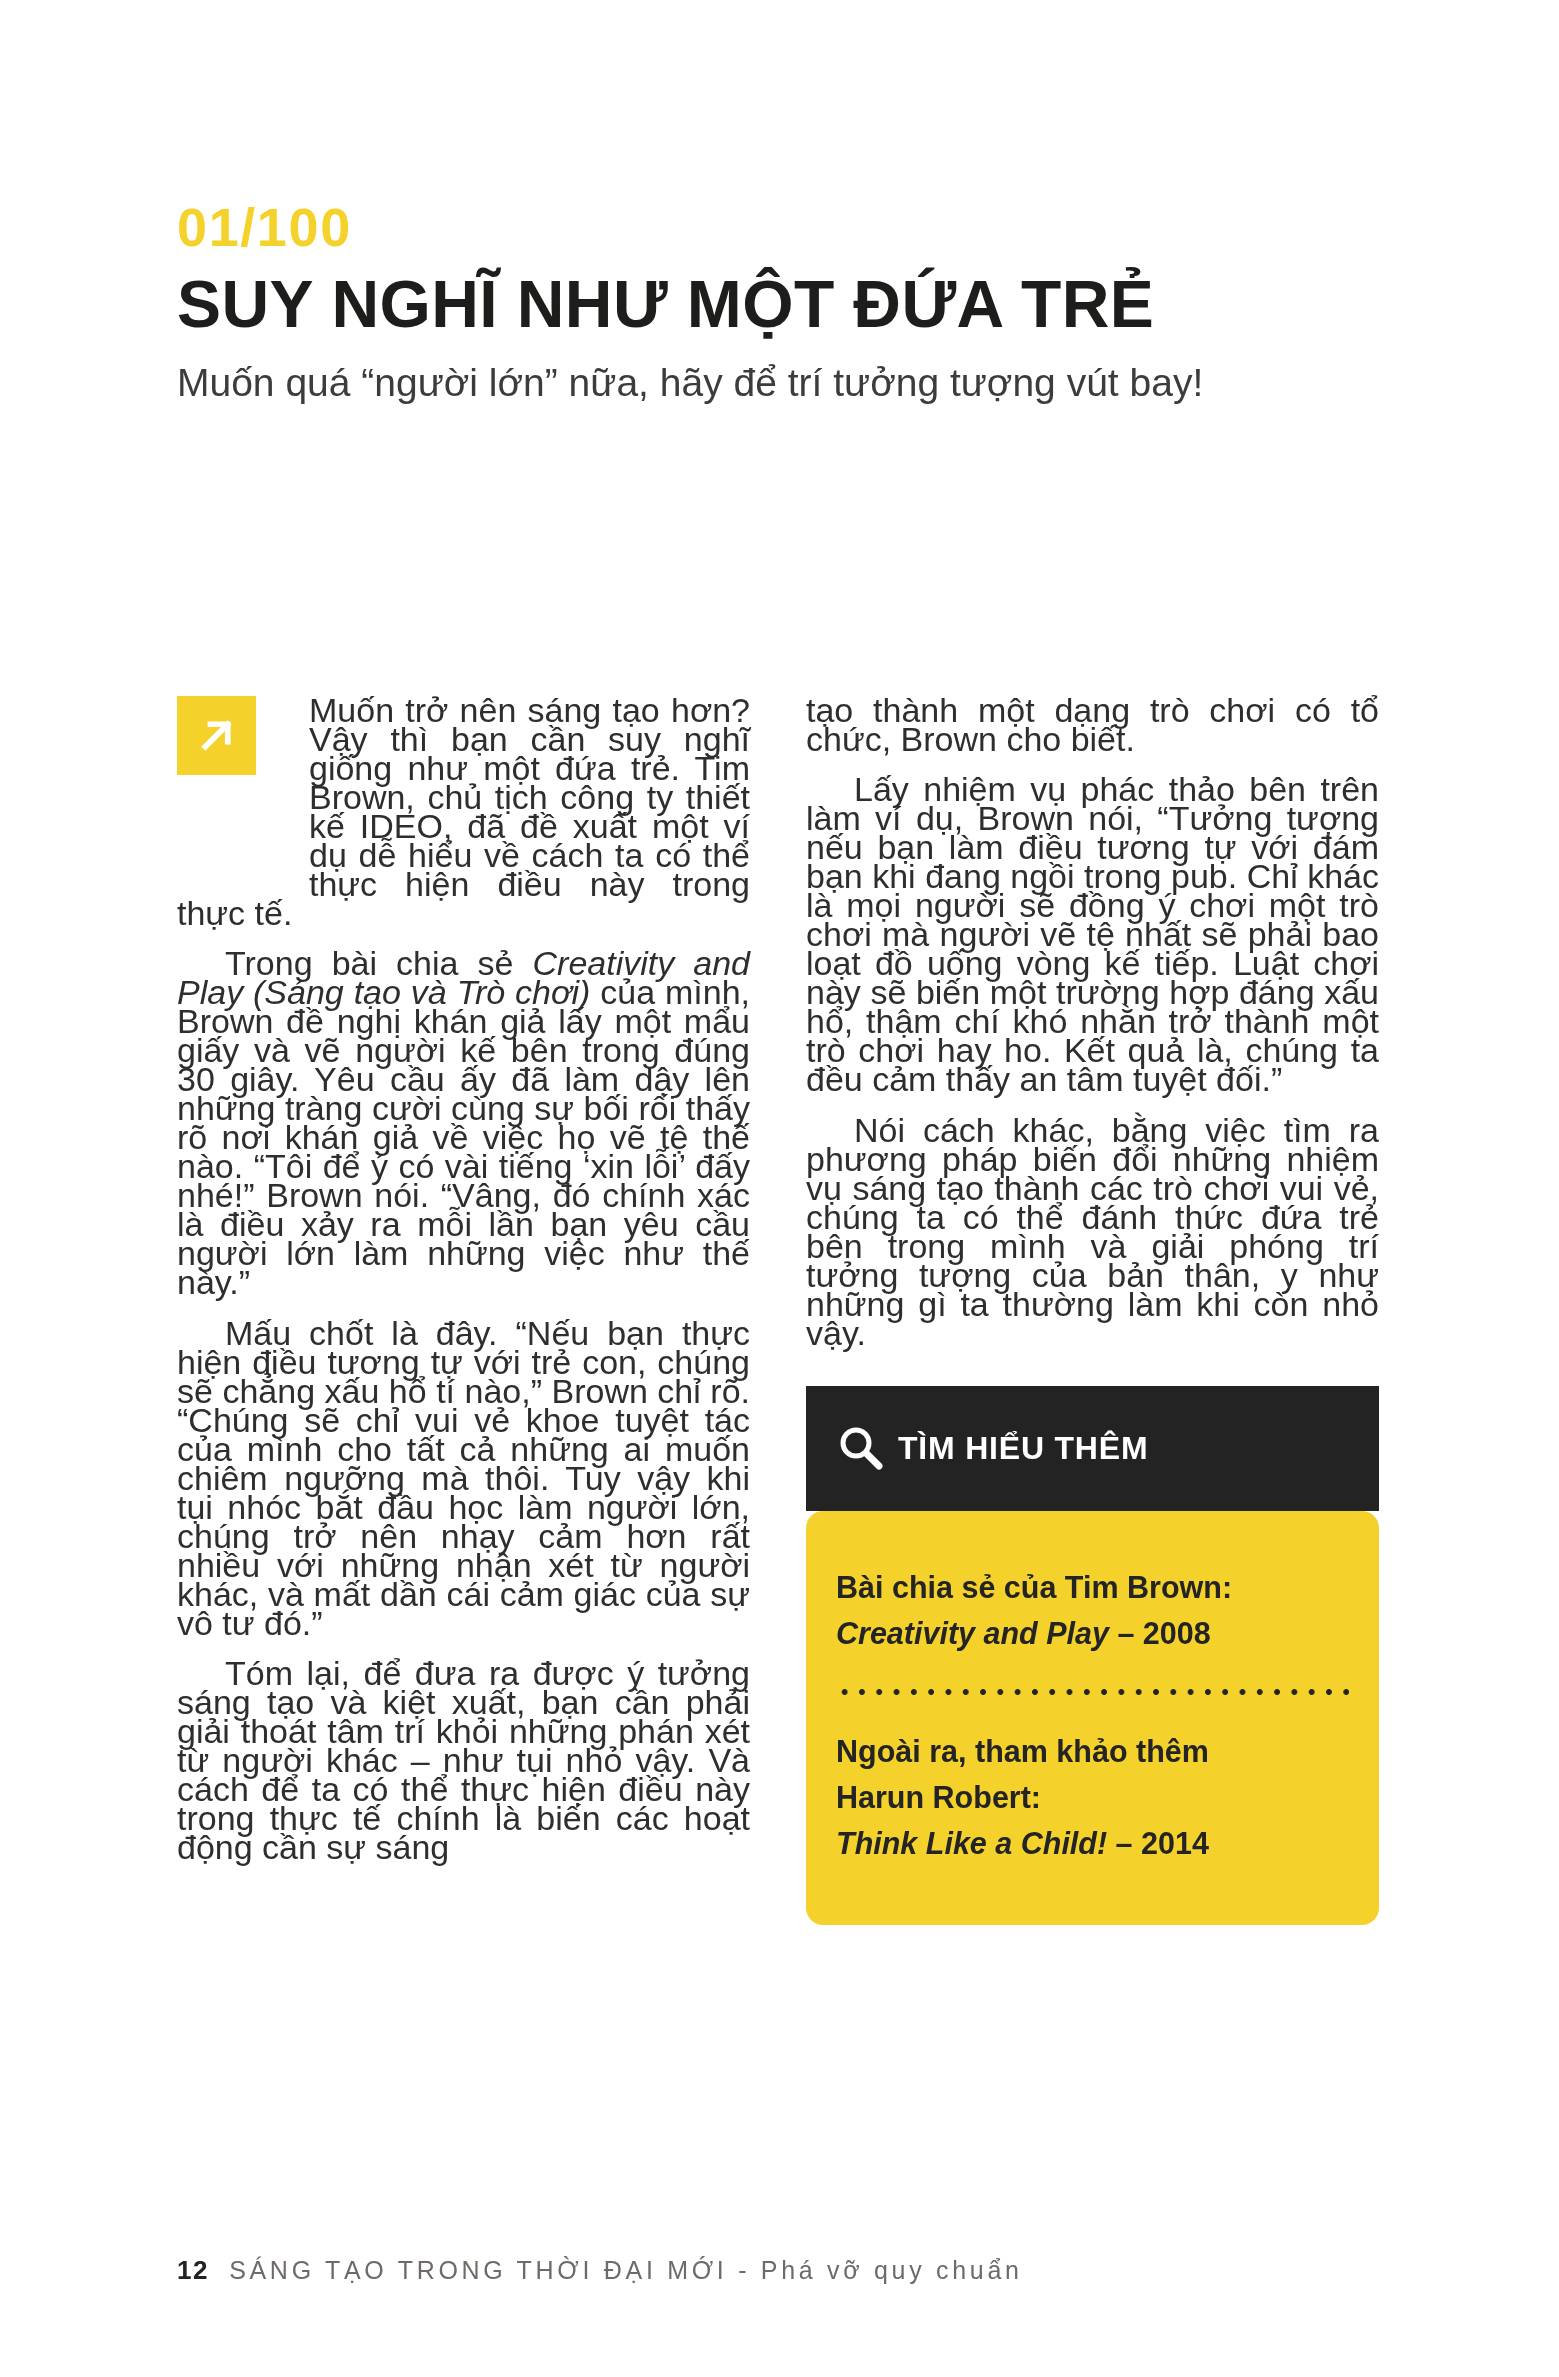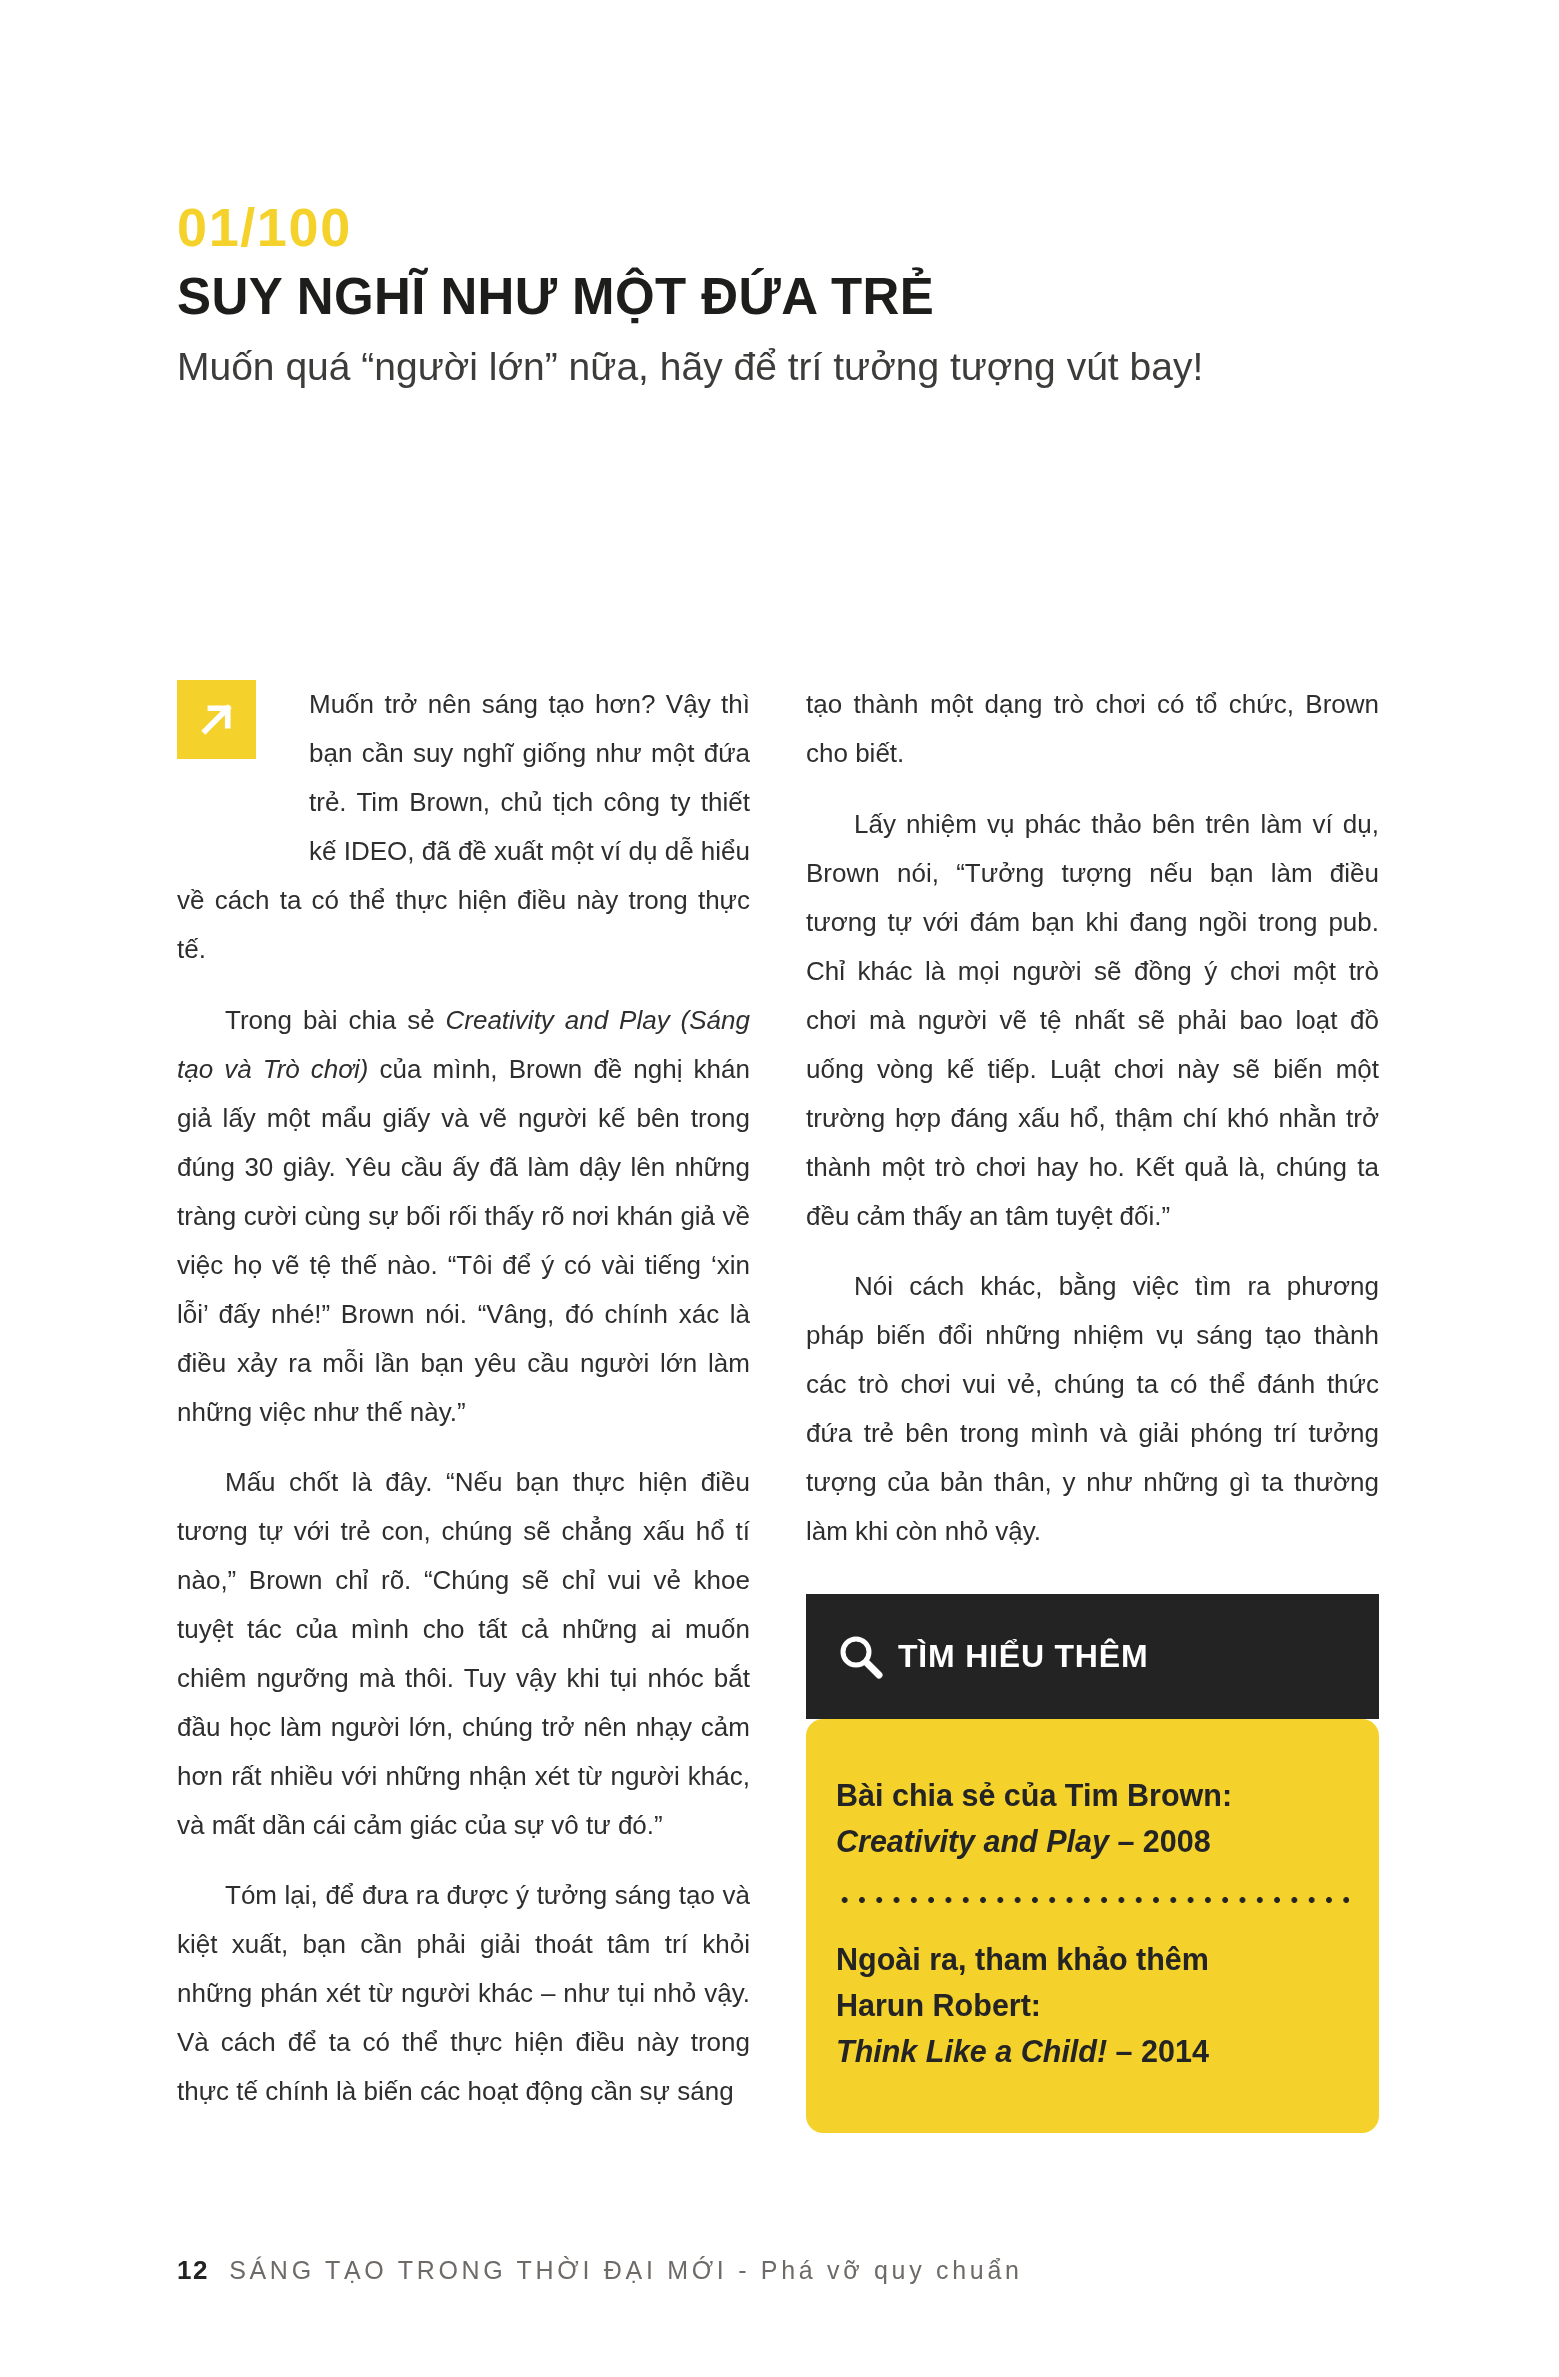--- a/index.html
+++ b/index.html
@@ -18,35 +18,35 @@
     padding:0 177px;
   }
   
   .kicker{
     margin-top:196px;
     font-size:54px;font-weight:700;letter-spacing:1.6px;
     color:var(--accent);
   }
   .title{
     margin-top:11.5px;
-    font-size:51px;font-weight:700;letter-spacing:0.4px;
+    font-size:66px;font-weight:700;letter-spacing:0.4px;
     color:#1d1d1b;line-height:1.05;
   }
   .subtitle{
     margin-top:21.4px;
     font-size:39px;font-weight:400;color:#3c3c3b;line-height:1.2;
   }
   
   .columns{
     margin-top:289px;
     display:flex;gap:56px;align-items:flex-start;
   }
   .col{width:573px;}
   .para{
-    font-size:26px;line-height:49px;text-align:justify;color:var(--ink);
+    font-size:34px;line-height:29px;text-align:justify;color:var(--ink);
   }
   .para + .para{margin-top:21.4px;}
   .para.indent{text-indent:48px;}
   .float-spacer{
     float:left;width:132px;height:177px;
   }
   .icon-square{
     display:block;width:79px;height:79px;background:var(--accent);
     padding:15px;
   }

